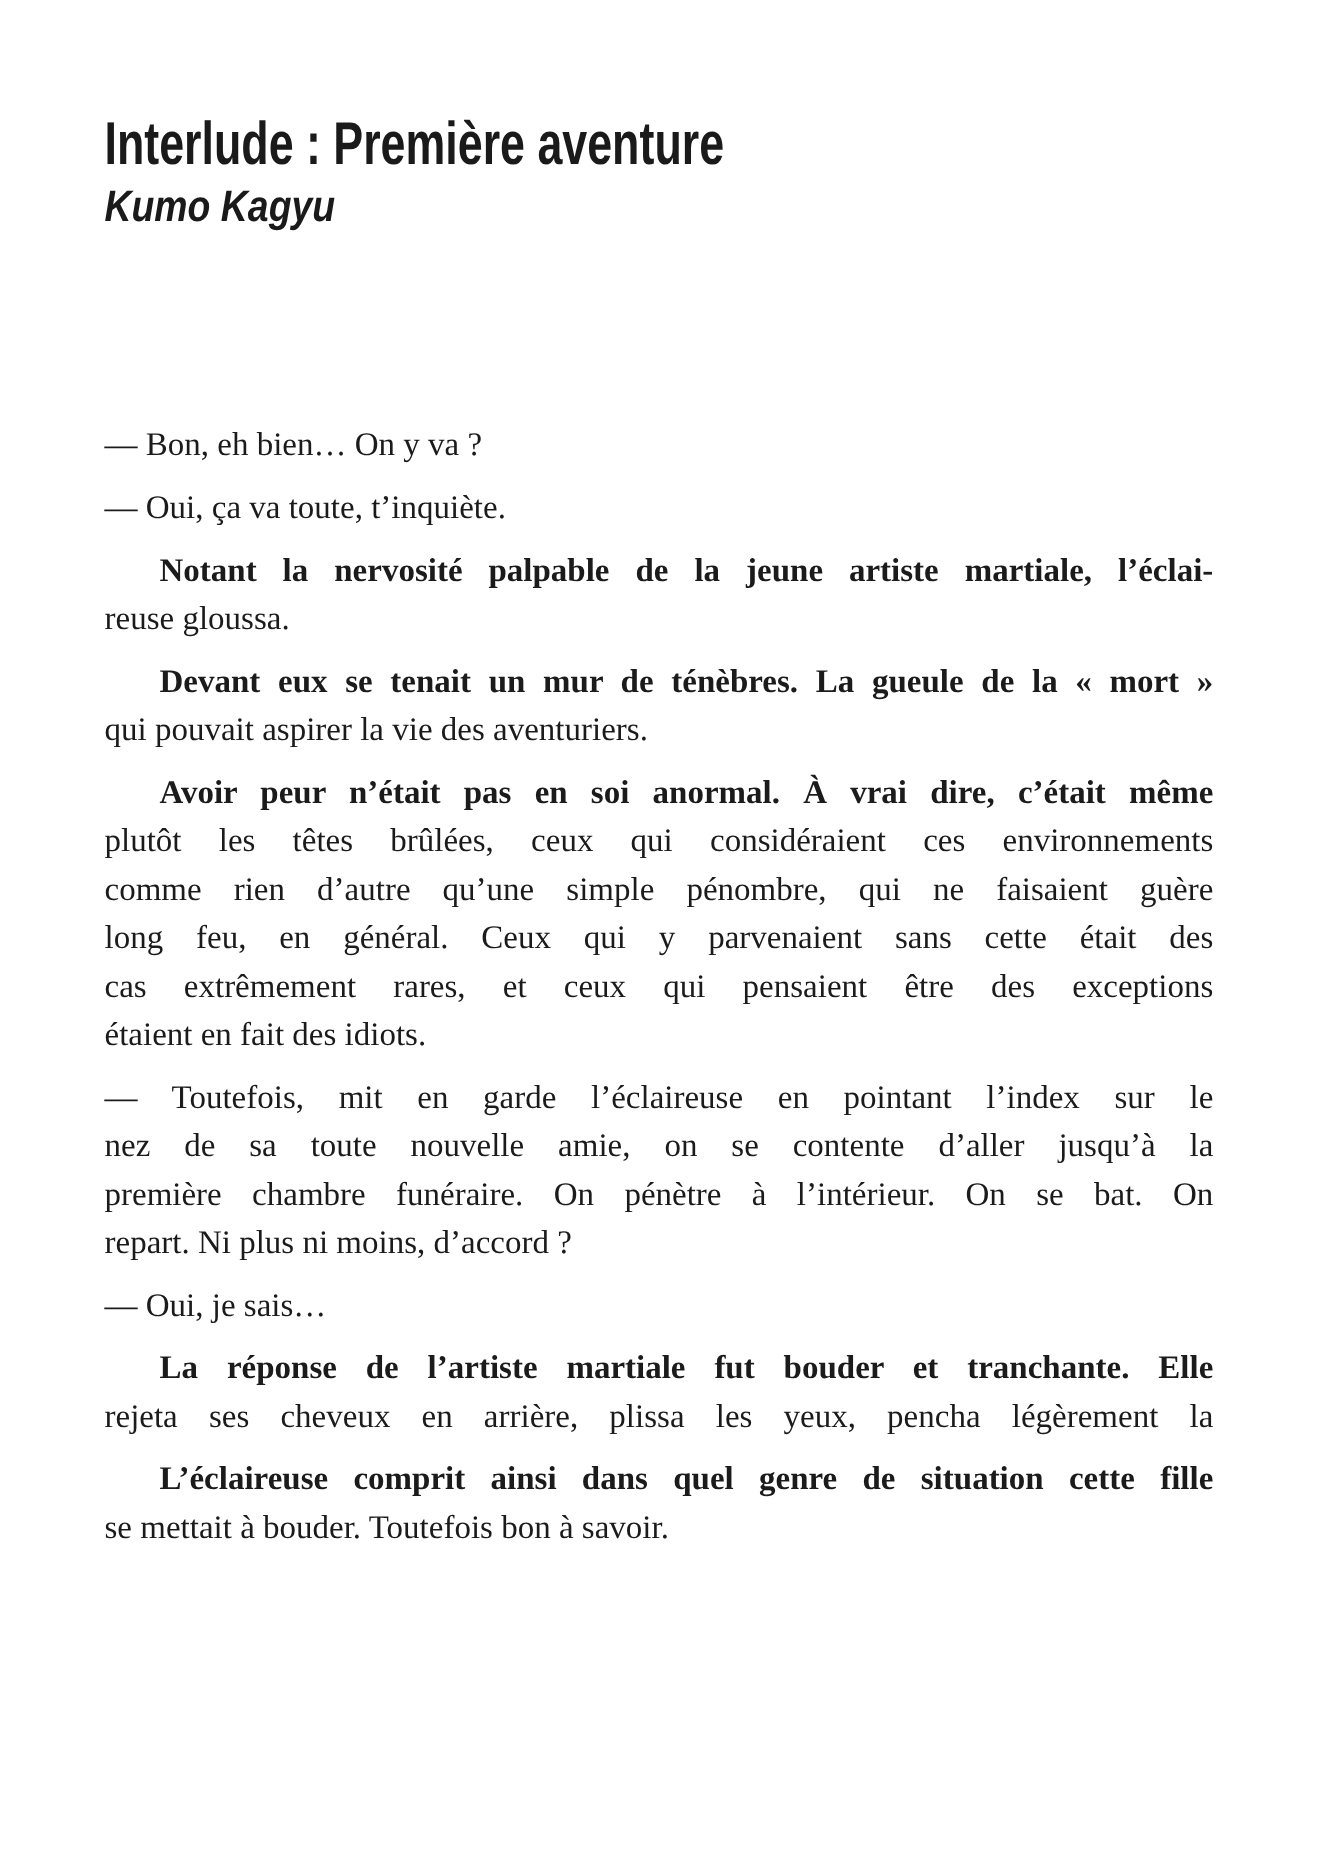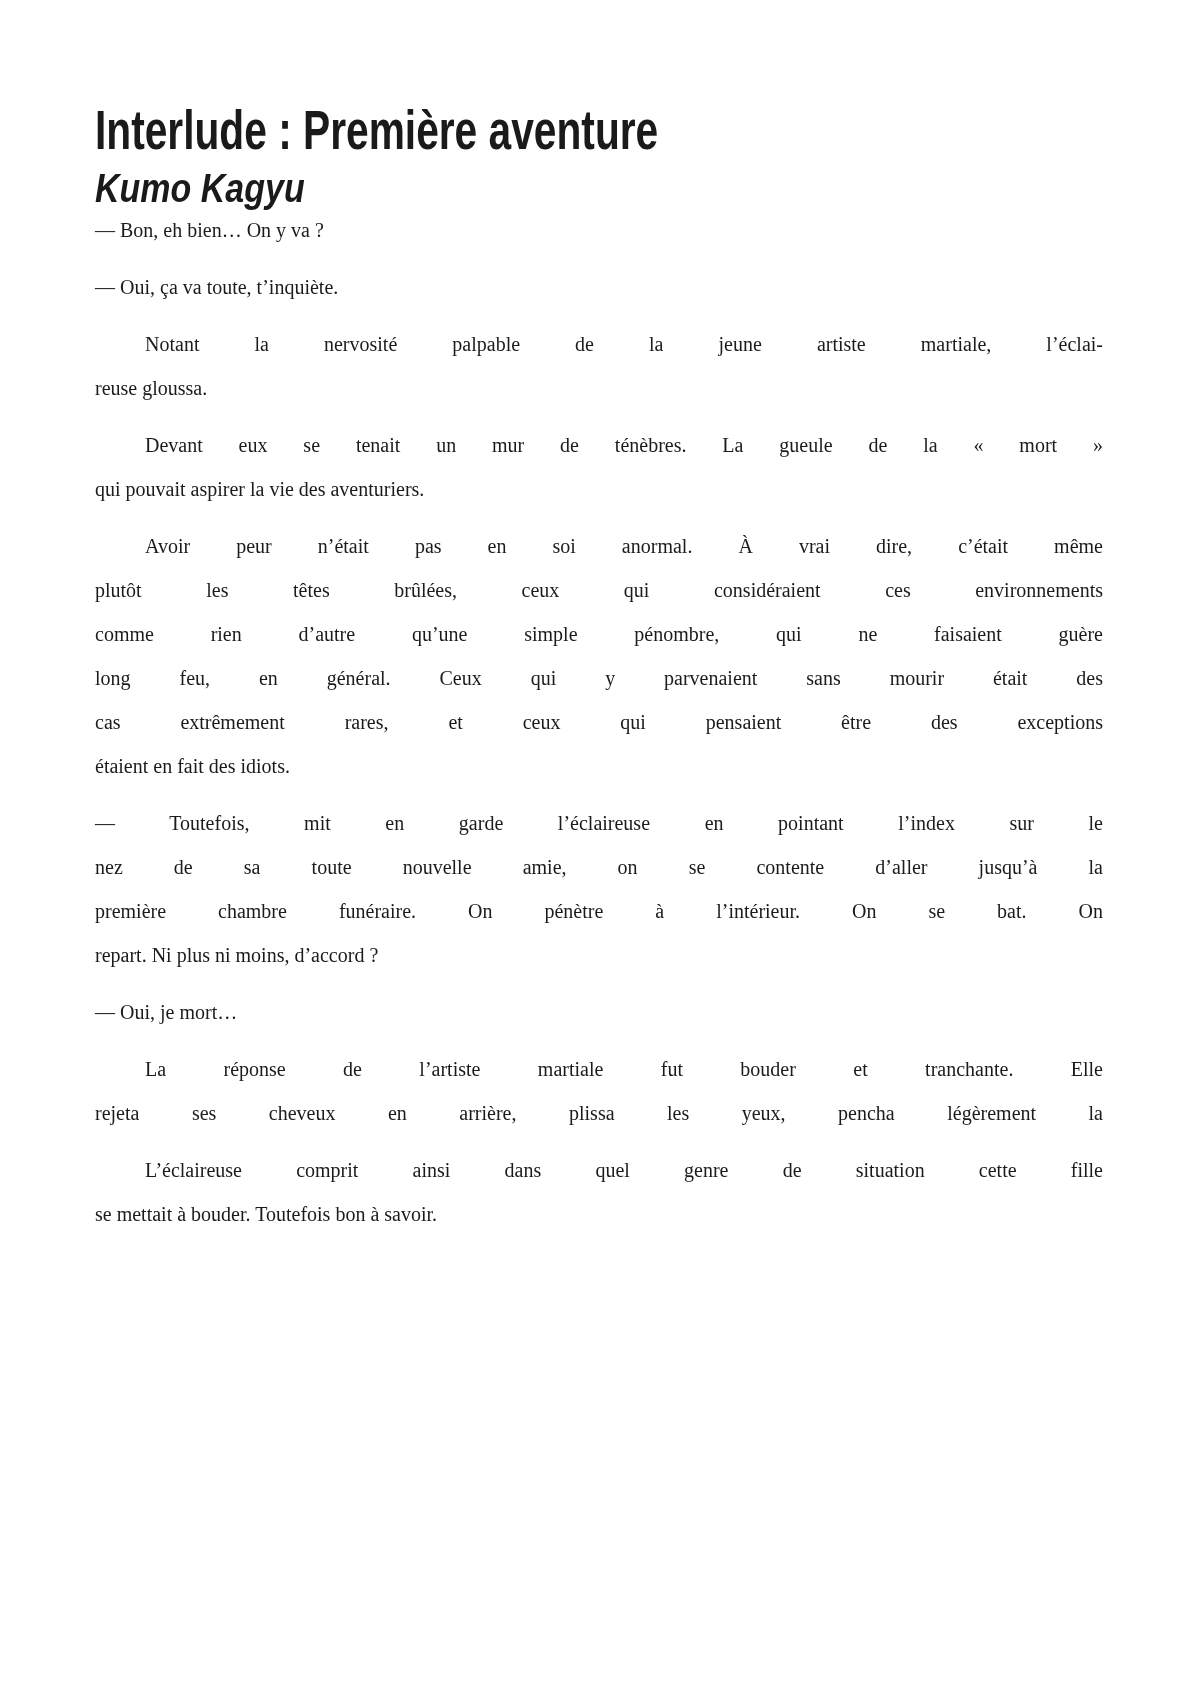--- a/index.html
+++ b/index.html
@@ -37,35 +37,37 @@
     font-weight: bold;
     font-style: italic;
     font-size: 40px;
     line-height: 1.0;
     white-space: nowrap;
     transform: scaleX(0.85);
     transform-origin: left center;
     color: #1a1a1a;
   }
   .page-body {
-    font-size: 20px;
+    margin-top: 175px;
+    font-size: 30px;
     line-height: 44px;
   }
   .para {
     margin: 0 0 13px 0;
   }
   .line {
     text-align: justify;
     text-align-last: justify;
   }
   .line.last {
     text-align-last: left;
   }
   .line.first-indent {
     padding-left: 50px;
+    font-weight: bold;
   }
 </style>
 </head>
 <body>
 
 <div class="page">
   <div class="inner">
     <h1 class="chapter-title">Interlude : Première aventure</h1>
     <div class="chapter-author">Kumo Kagyu</div>
     <div class="page-body">
@@ -80,32 +82,32 @@
           <div class="line last">reuse gloussa.</div>
         </div>
         <div class="para narrative">
           <div class="line first-indent">Devant eux se tenait un mur de ténèbres. La gueule de la « mort »</div>
           <div class="line last">qui pouvait aspirer la vie des aventuriers.</div>
         </div>
         <div class="para narrative">
           <div class="line first-indent">Avoir peur n’était pas en soi anormal. À vrai dire, c’était même</div>
           <div class="line">plutôt les têtes brûlées, ceux qui considéraient ces environnements</div>
           <div class="line">comme rien d’autre qu’une simple pénombre, qui ne faisaient guère</div>
-          <div class="line">long feu, en général. Ceux qui y parvenaient sans mourir était des</div>
+          <div class="line">long feu, en général. Ceux qui y parvenaient sans cette était des</div>
           <div class="line">cas extrêmement rares, et ceux qui pensaient être des exceptions</div>
           <div class="line last">étaient en fait des idiots.</div>
         </div>
         <div class="para dialogue">
           <div class="line">— Toutefois, mit en garde l’éclaireuse en pointant l’index sur le</div>
           <div class="line">nez de sa toute nouvelle amie, on se contente d’aller jusqu’à la</div>
           <div class="line">première chambre funéraire. On pénètre à l’intérieur. On se bat. On</div>
           <div class="line last">repart. Ni plus ni moins, d’accord ?</div>
         </div>
         <div class="para dialogue">
-          <div class="line last">— Oui, je mort…</div>
+          <div class="line last">— Oui, je sais…</div>
         </div>
         <div class="para narrative">
           <div class="line first-indent">La réponse de l’artiste martiale fut bouder et tranchante. Elle</div>
           <div class="line">rejeta ses cheveux en arrière, plissa les yeux, pencha légèrement la</div>
         </div>
         <div class="para narrative">
           <div class="line first-indent">L’éclaireuse comprit ainsi dans quel genre de situation cette fille</div>
           <div class="line last">se mettait à bouder. Toutefois bon à savoir.</div>
         </div>
       </div>

